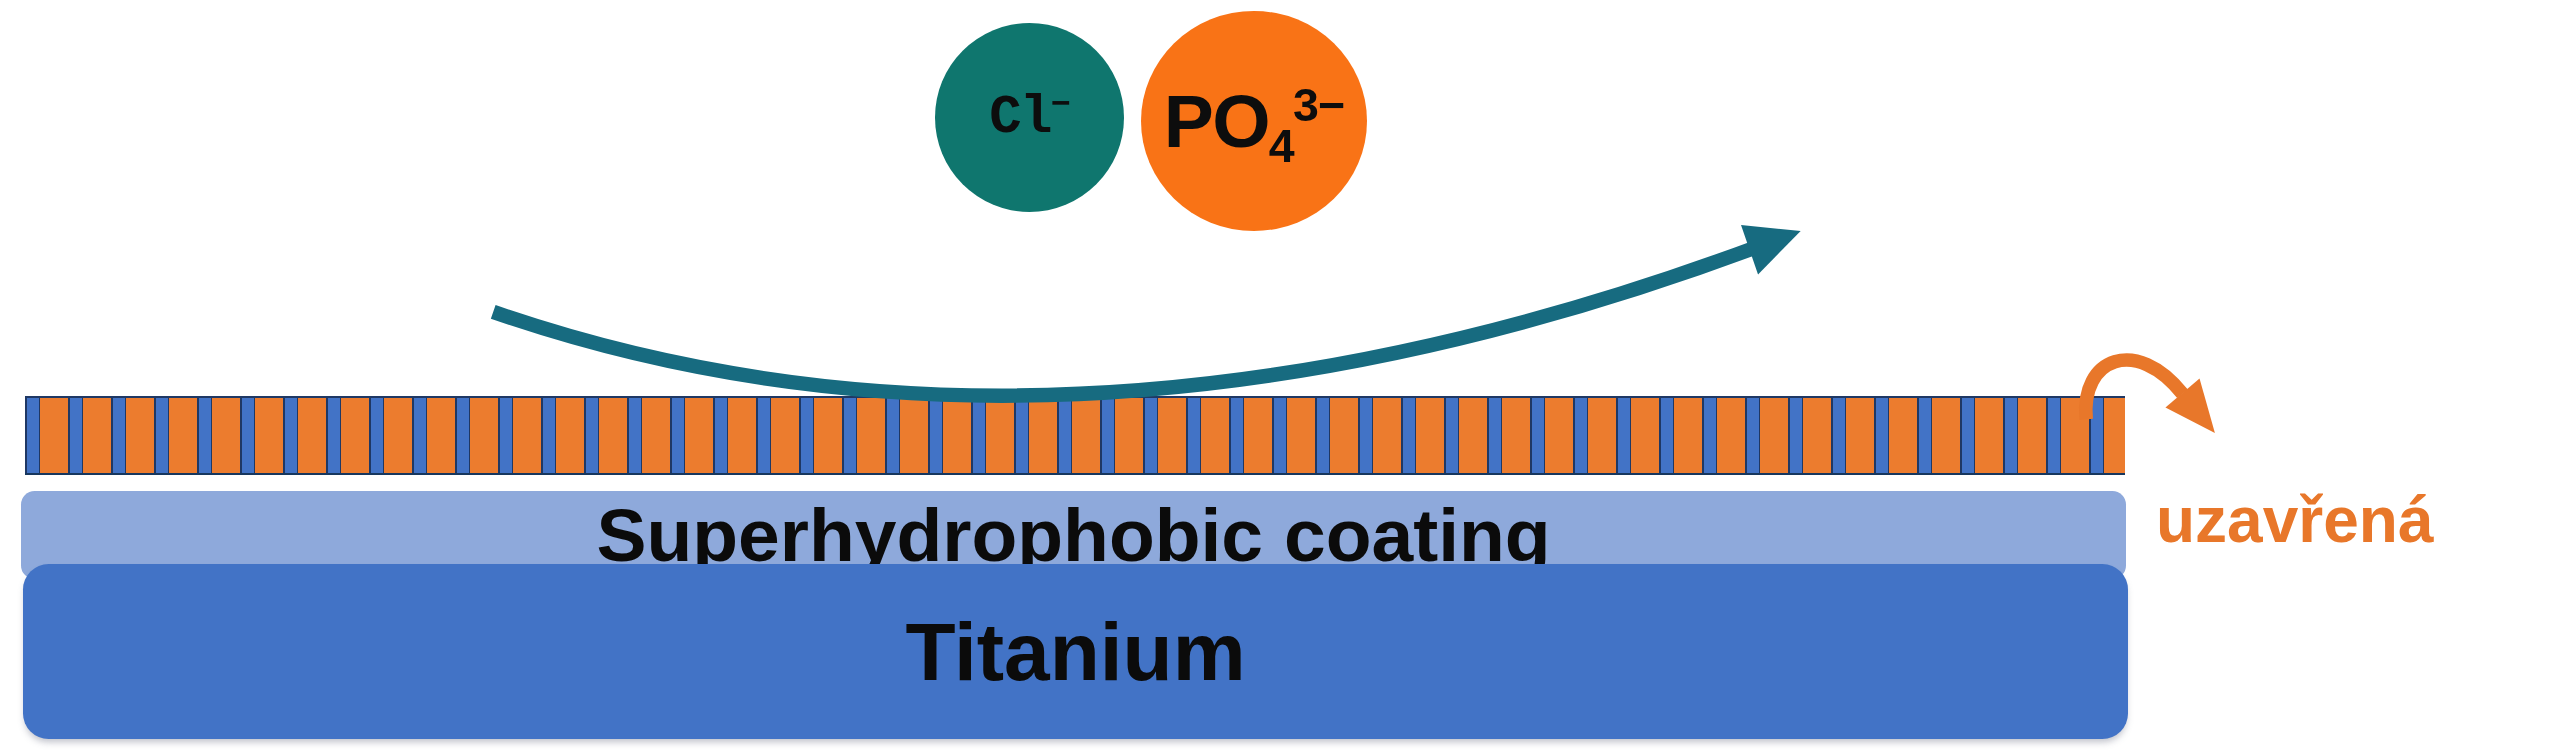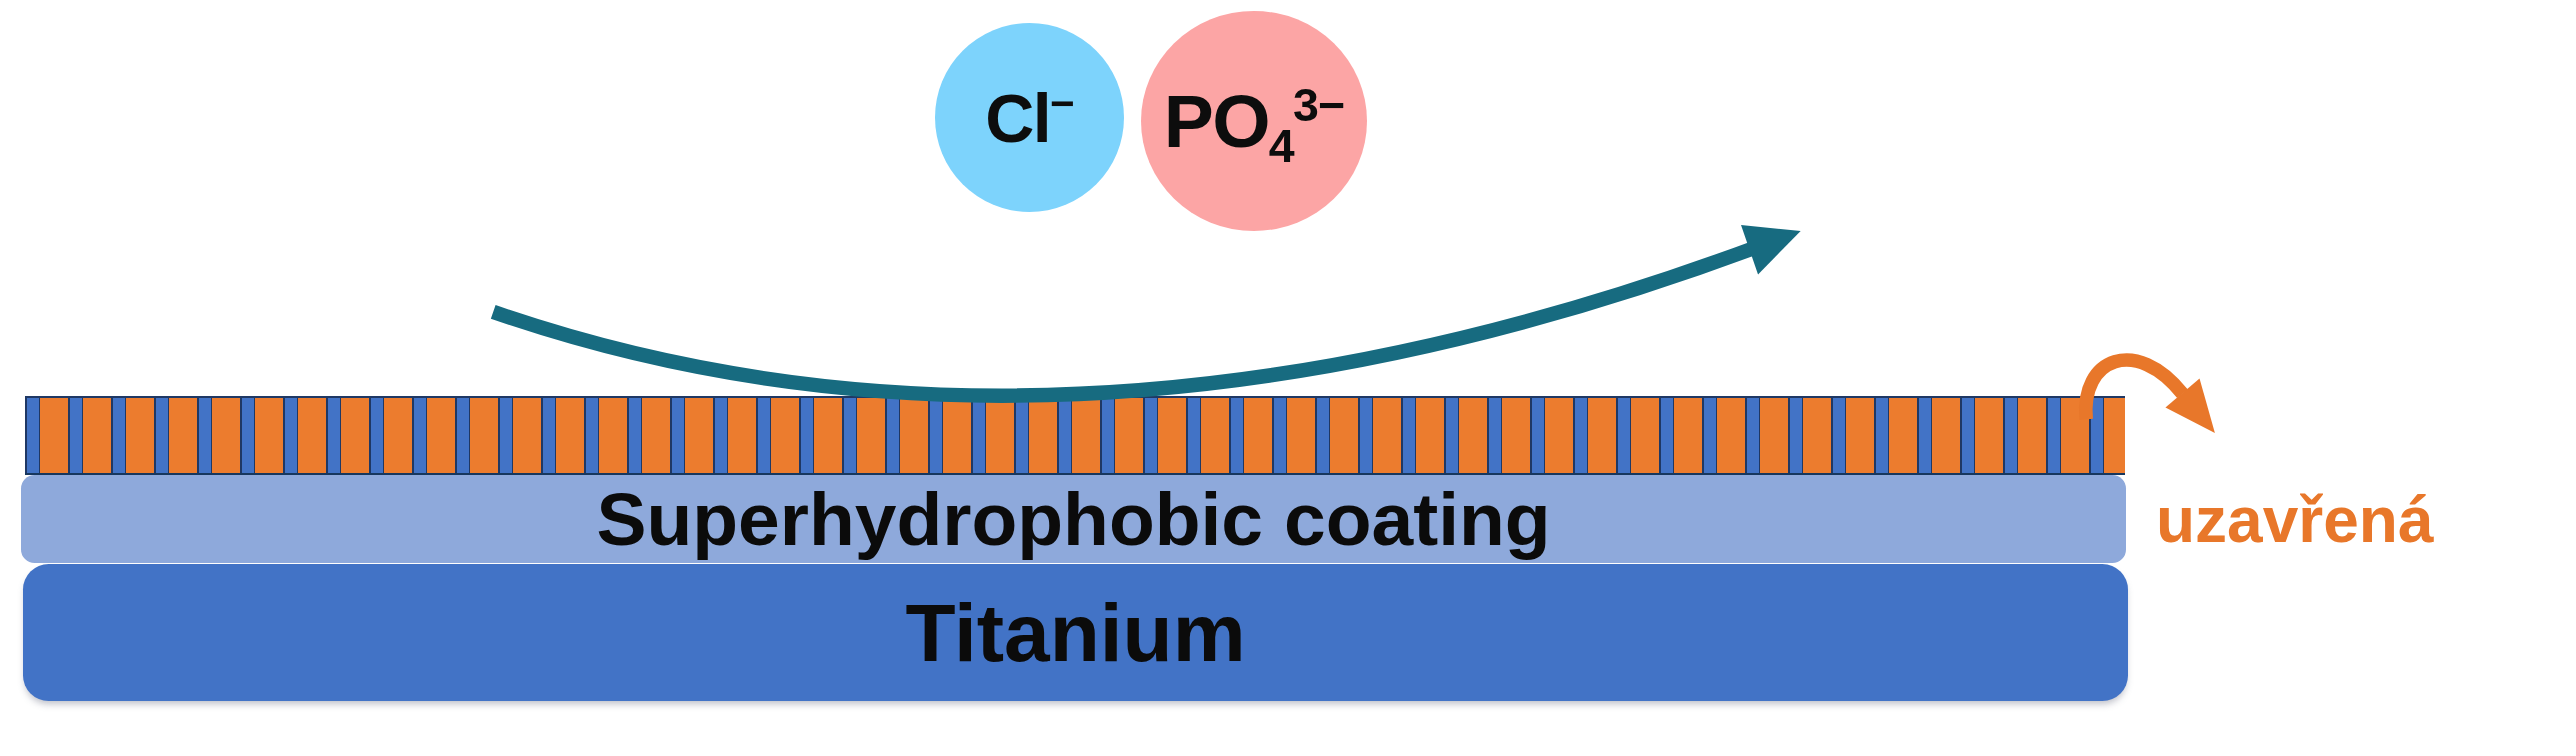--- a/index.html
+++ b/index.html
@@ -6,47 +6,47 @@
   .canvas{
     position:relative; width:2576px; height:756px; background:#ffffff;
     font-family:"Liberation Sans", sans-serif; overflow:hidden;
   }
   
   .ion{
     position:absolute; border-radius:50%;
     display:flex; align-items:center; justify-content:center;
     color:#0d0d0d; font-weight:bold; letter-spacing:-1.7px;
   }
-  .ion-cl{ left:935px; top:23px; width:189px; height:189px; background:#7dd3fc; font-size:68px; }
-  .ion-po4{ left:1141px; top:11px; width:226px; height:220px; background:#fca5a5; font-size:75px; }
+  .ion-cl{ left:935px; top:23px; width:189px; height:189px; background:#0f766e; font-size:54px;font-family:Liberation Mono, monospace; }
+  .ion-po4{ left:1141px; top:11px; width:226px; height:220px; background:#f97316; font-size:75px; }
   .ion .chem{ display:inline-flex; align-items:baseline; }
   .ion sup{ font-size:62%; position:relative; top:-0.55em; vertical-align:baseline; letter-spacing:-0.9px;}
   .ion sub{ font-size:62%; position:relative; top:0.32em; vertical-align:baseline;}
   
   .pillars{
     position:absolute; left:25px; top:396px; width:2100px; height:79px;
     box-sizing:border-box;
     border-top:2.6px solid #1F3864;
     border-bottom:2.6px solid #17375E;
     background:repeating-linear-gradient(to right,
       #1F3864 0px, #1F3864 1.7px,
       #4273C6 1.7px, #4273C6 13.6px,
       #1F3864 13.6px, #1F3864 15.3px,
       #EC7C2E 15.3px, #EC7C2E 43px);
     z-index:2;
   }
   .coating{
-    position:absolute; left:21px; top:475px; width:2105px; height:88px;
+    position:absolute; left:21px; top:491px; width:2105px; height:88px;
     background:#8EA9DB; border-radius:13.6px;
     display:flex; align-items:center; justify-content:center;
     font-size:75px; font-weight:bold; color:#0b0b0b;
     z-index:1;
   }
   .substrate{
-    position:absolute; left:23px; top:564px; width:2105px; height:137px;
+    position:absolute; left:23px; top:564px; width:2105px; height:175px;
     background:#4273C6; border-radius:25.6px;
     display:flex; align-items:center; justify-content:center;
     font-size:82px; font-weight:bold; color:#0b0b0b;
     box-shadow:0 5.1px 7.7px -2.6px rgba(110,115,135,0.45);
     z-index:1;
   }
   
   .annotation{
     position:absolute; left:2156px; top:483px;
     font-size:64px; font-weight:bold; color:#E8772A;

